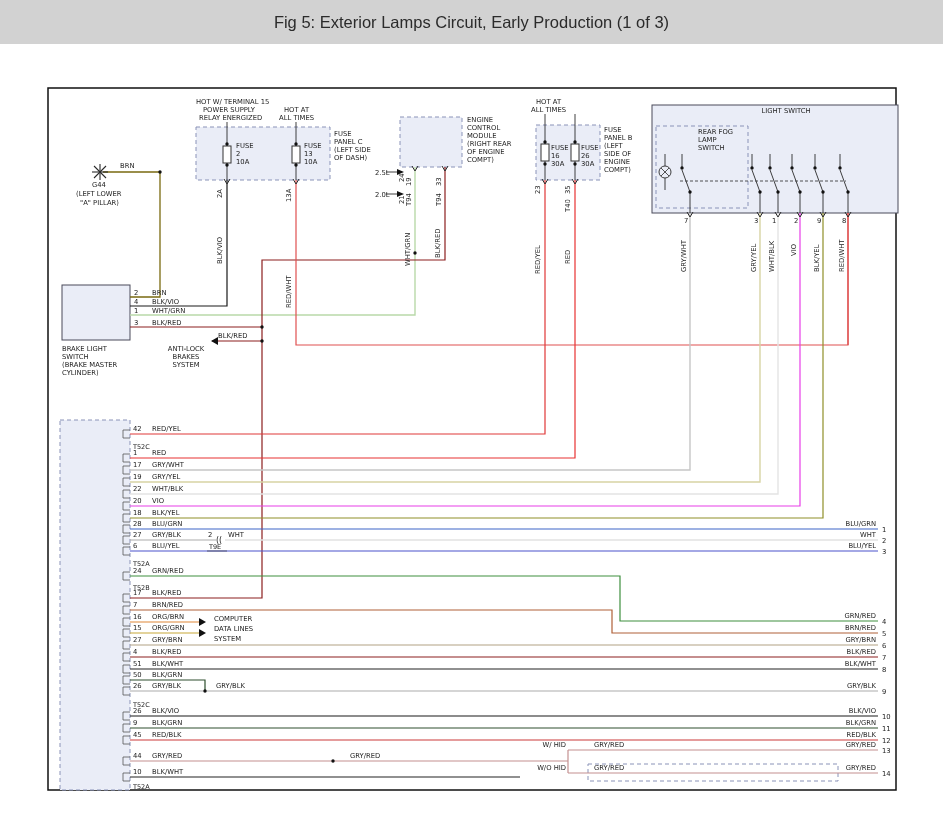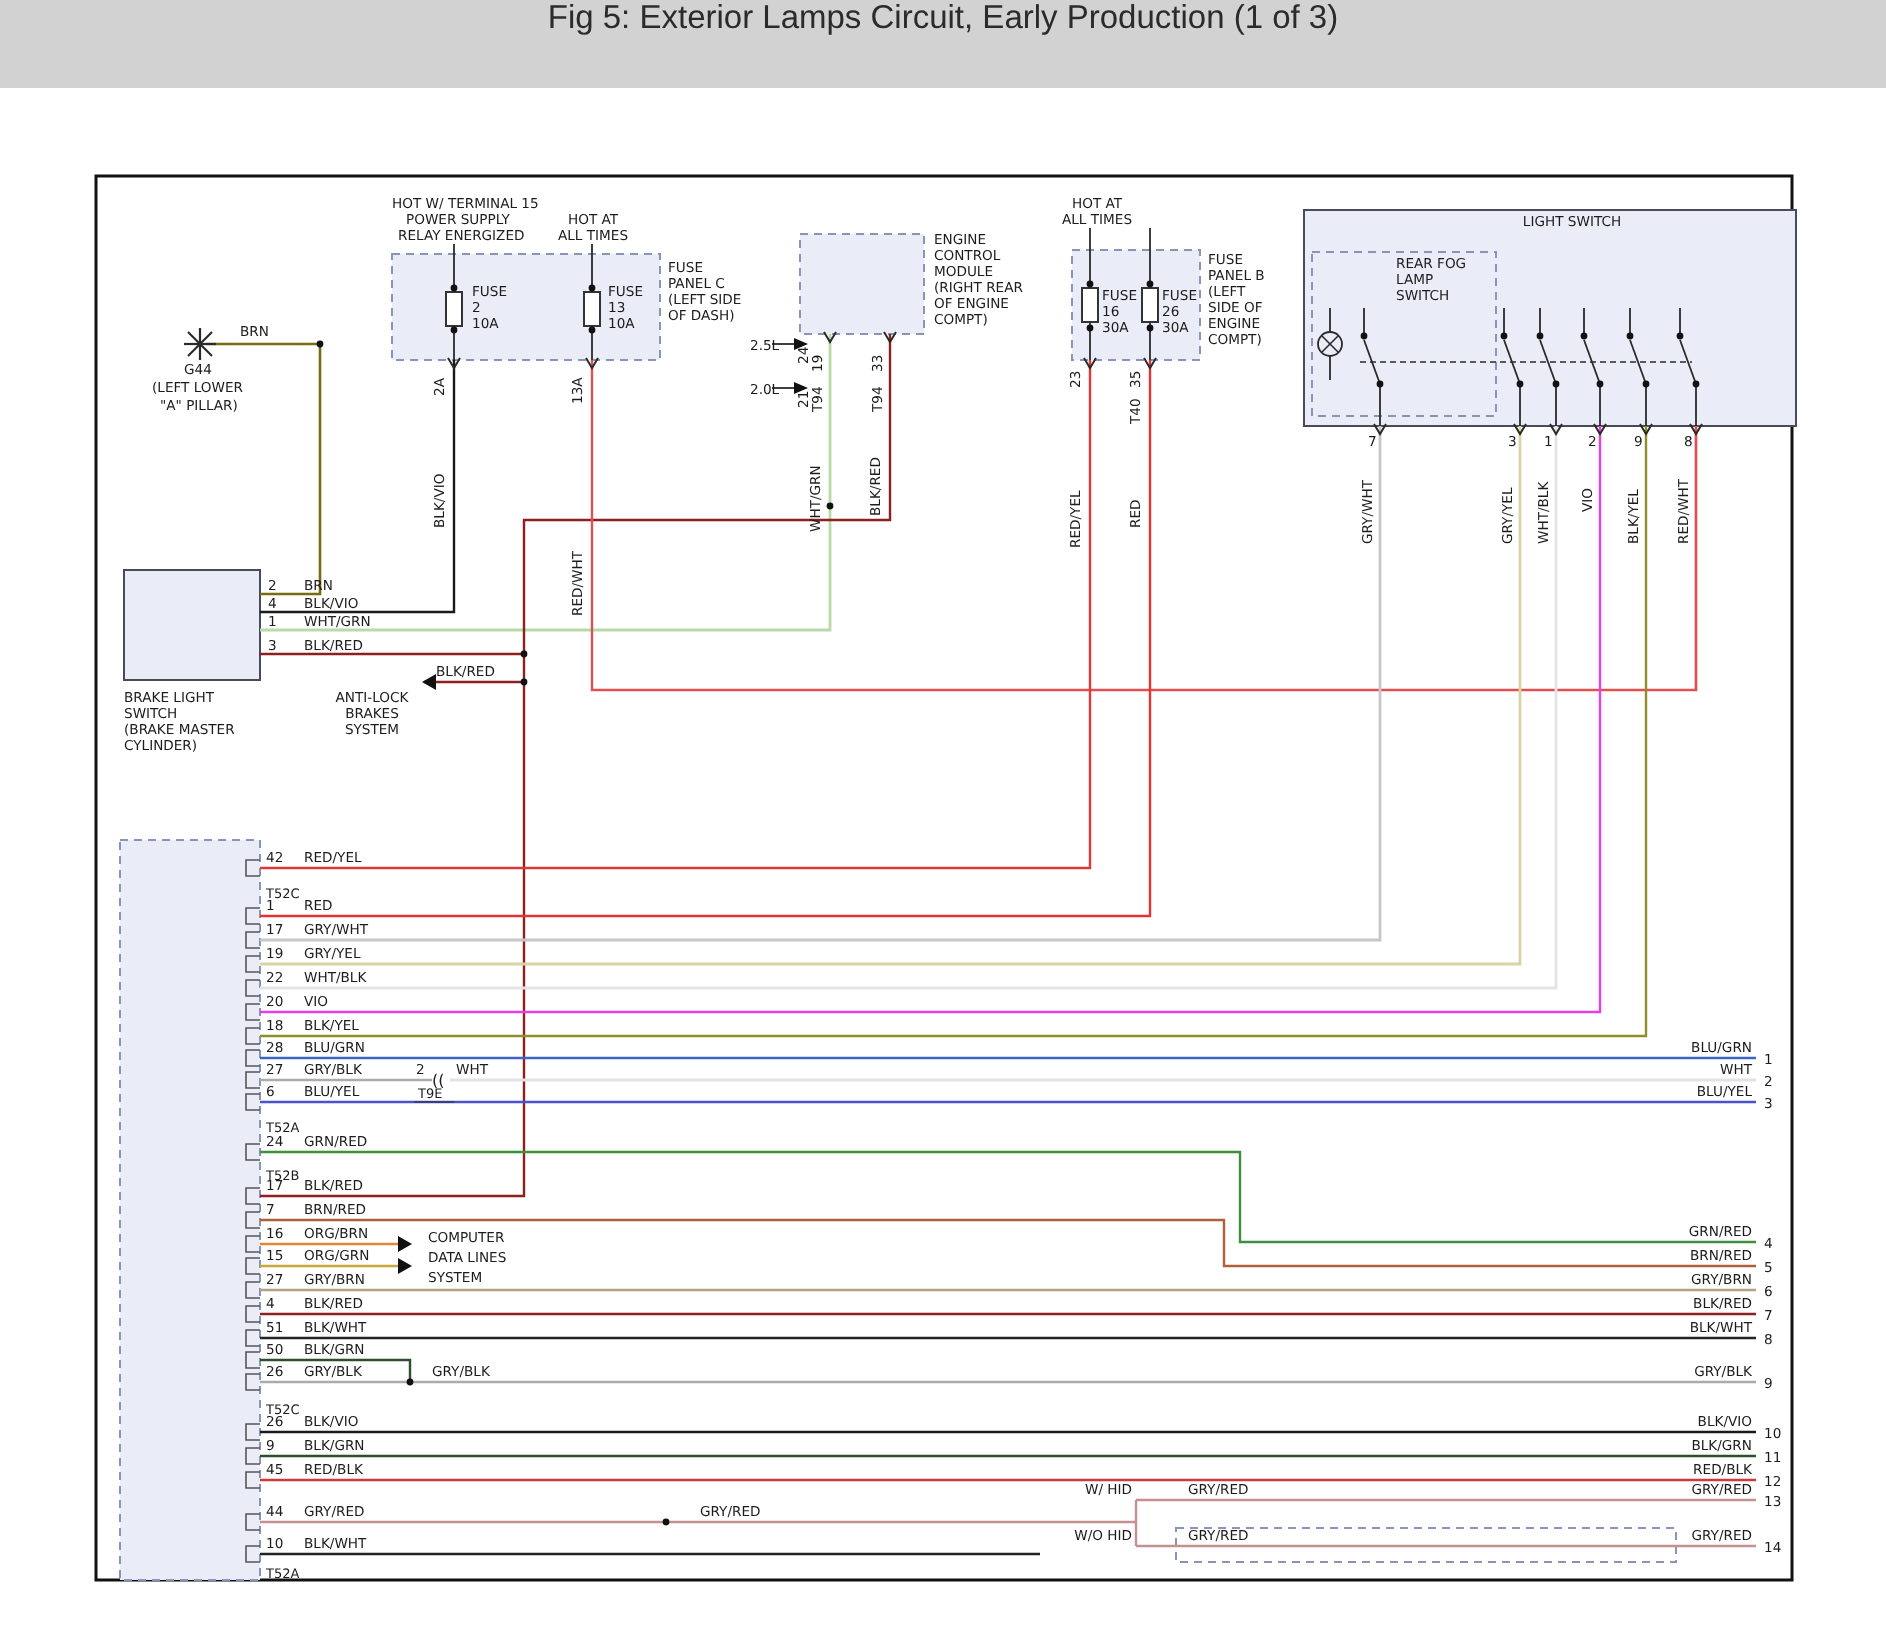--- a/index.html
+++ b/index.html
@@ -1,18 +1,18 @@
 <!DOCTYPE html>
 <html><head>
 <meta charset="utf-8">
 <style>
   html,body{margin:0;padding:0;background:#ffffff;}
   .page{position:relative;width:943px;height:815px;background:#ffffff;overflow:hidden;}
   .header{position:absolute;top:0;left:0;width:943px;height:44px;background:#d2d2d2;
-          display:flex;align-items:flex-start;justify-content:center;
+          display:flex;align-items:center;justify-content:center;
           font-family:"Liberation Sans",sans-serif;font-size:16.5px;color:#2b2b2b;}
   svg{position:absolute;top:0;left:0;}
   svg text{font-family:"DejaVu Sans",sans-serif;fill:#1c1c1c;}
 </style>
 </head>
 <body>
 
 <div class="page">
   <div class="header">
     <span>Fig 5: Exterior Lamps Circuit, Early Production (1 of 3)</span>

